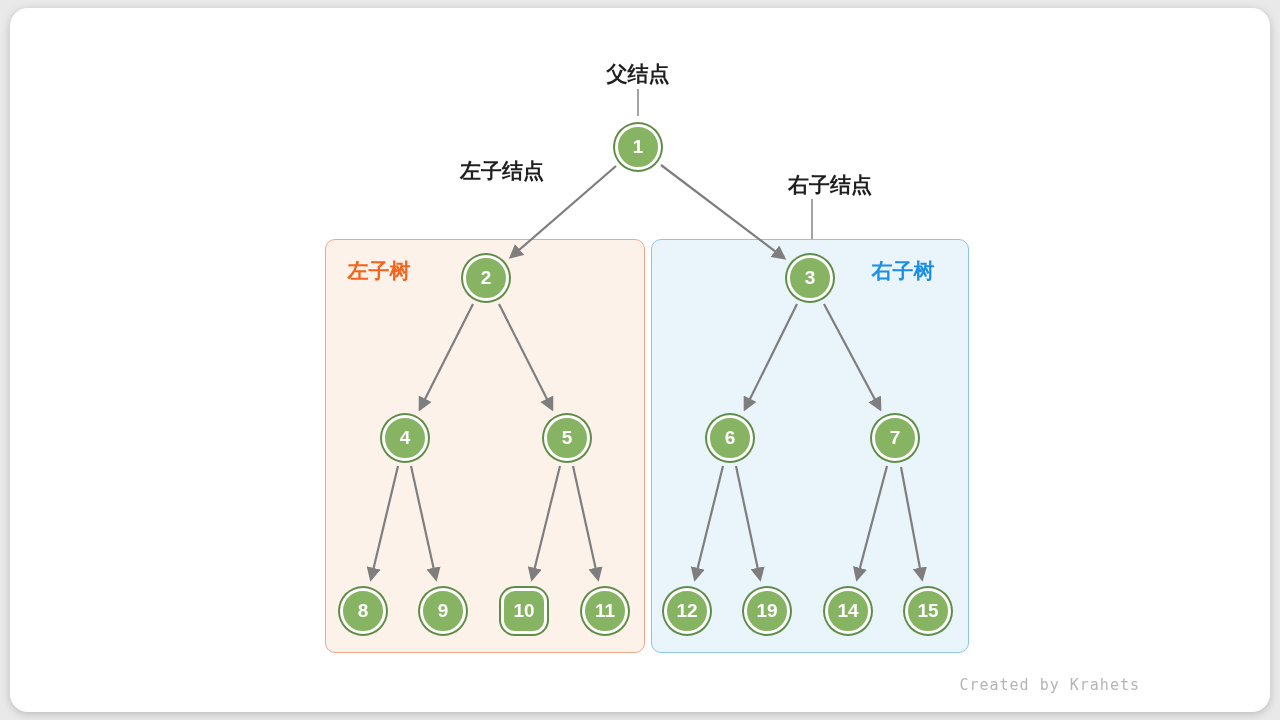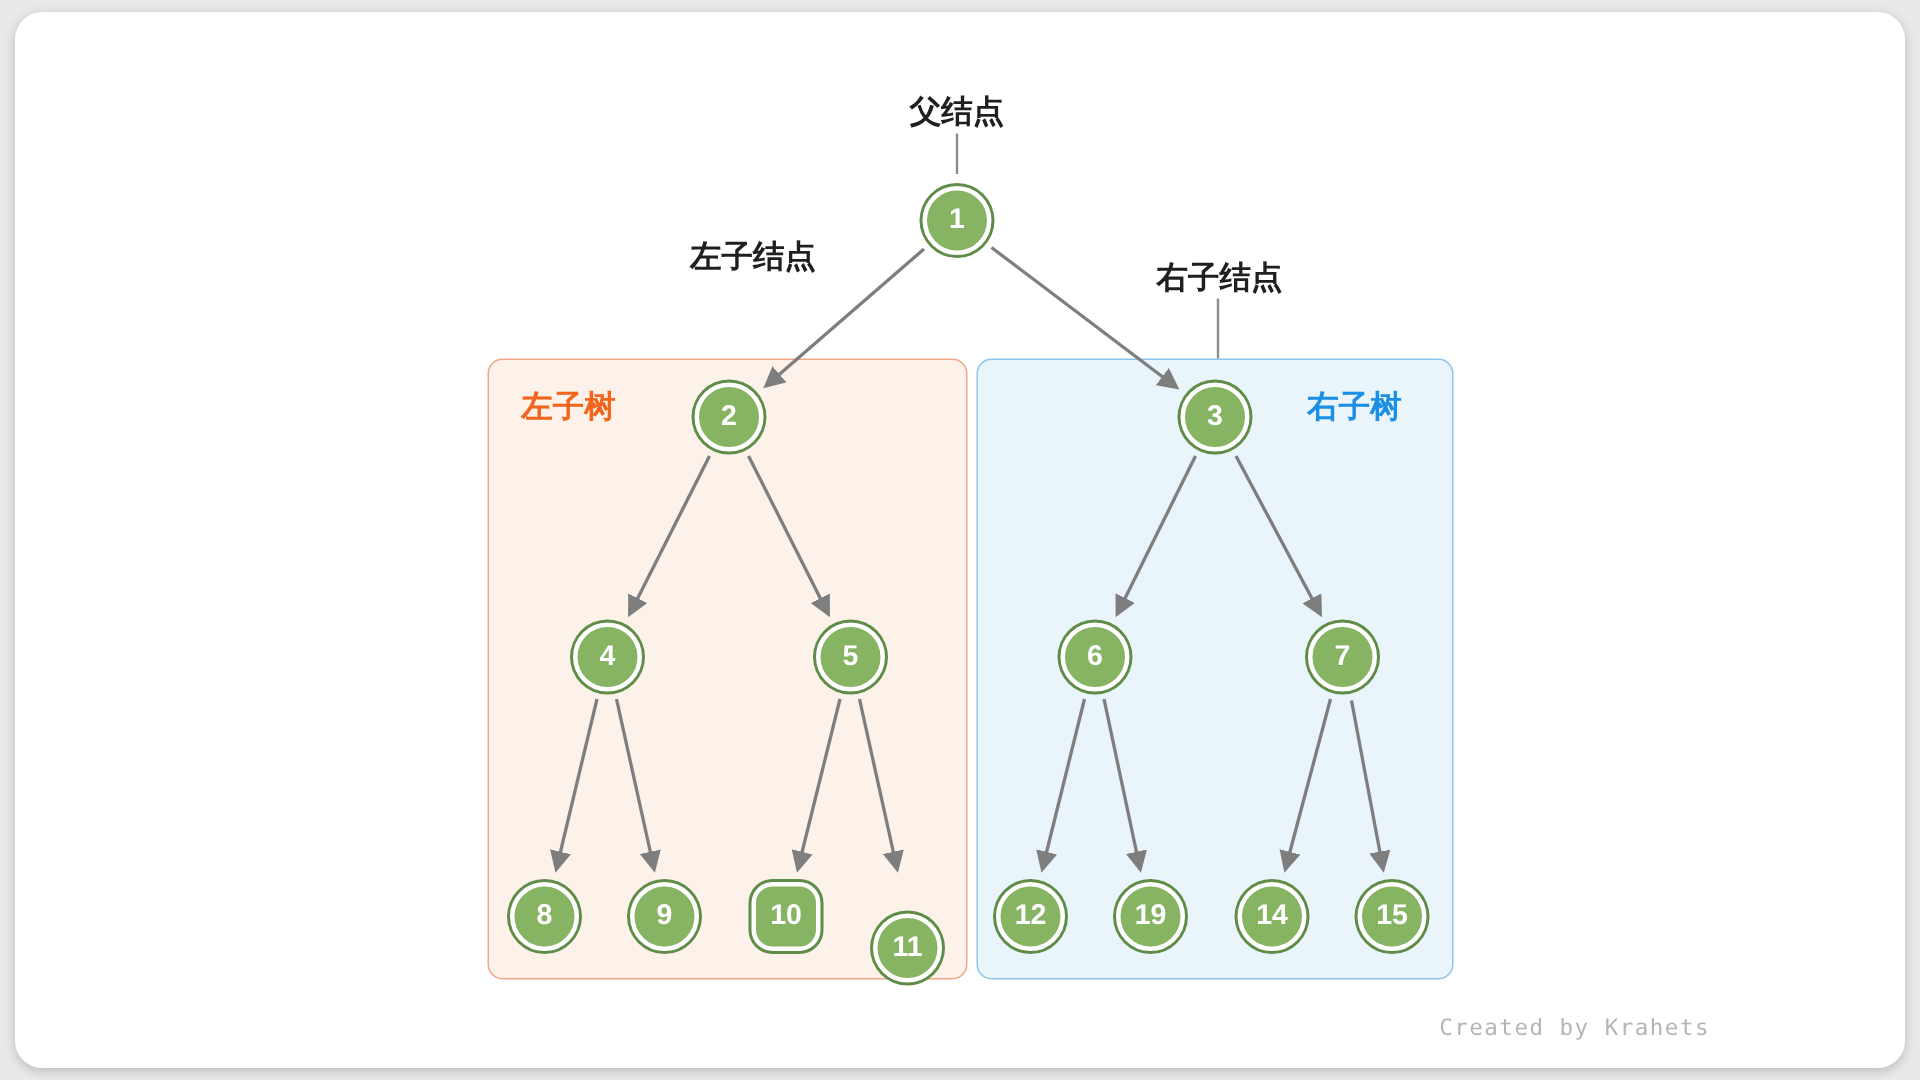--- a/index.html
+++ b/index.html
@@ -108,34 +108,34 @@
     <line class="edge" x1="560" y1="466" x2="532" y2="579" marker-end="url(#ah)"></line>
     <line class="edge" x1="573" y1="466" x2="598" y2="579" marker-end="url(#ah)"></line>
     <line class="edge" x1="723" y1="466" x2="695" y2="579" marker-end="url(#ah)"></line>
     <line class="edge" x1="736" y1="466" x2="760" y2="579" marker-end="url(#ah)"></line>
     <line class="edge" x1="887" y1="466" x2="857" y2="579" marker-end="url(#ah)"></line>
     <line class="edge" x1="901" y1="467" x2="922" y2="579" marker-end="url(#ah)"></line>
   </svg>
 
   <div class="lbl" style="left:638px; top:60px;">父结点</div>
   <div class="lbl" style="left:502px; top:157px;">左子结点</div>
-  <div class="lbl" style="left:813px; top:171px;">右子结点</div>
+  <div class="lbl" style="left:830px; top:171px;">右子结点</div>
   <div class="lbl subtree-left" style="left:379px; top:257px;">左子树</div>
   <div class="lbl subtree-right" style="left:903px; top:257px;">右子树</div>
 
   <div class="node" style="left:638px; top:147px;">1</div>
   <div class="node" style="left:486px; top:278px;">2</div>
   <div class="node" style="left:810px; top:278px;">3</div>
   <div class="node" style="left:405px; top:438px;">4</div>
   <div class="node" style="left:567px; top:438px;">5</div>
   <div class="node" style="left:730px; top:438px;">6</div>
   <div class="node" style="left:895px; top:438px;">7</div>
   <div class="node" style="left:363px; top:611px;">8</div>
   <div class="node" style="left:443px; top:611px;">9</div>
   <div class="node" style="left:524px; top:611px;border-radius:14px;">10</div>
-  <div class="node" style="left:605px; top:611px;margin-top:21px;">11</div>
+  <div class="node" style="left:605px; top:611px;">11</div>
   <div class="node" style="left:687px; top:611px;">12</div>
   <div class="node" style="left:767px; top:611px;">19</div>
   <div class="node" style="left:848px; top:611px;">14</div>
   <div class="node" style="left:928px; top:611px;">15</div>
 
   <div class="watermark">Created by Krahets</div>
 </div>
 
 </body></html>

